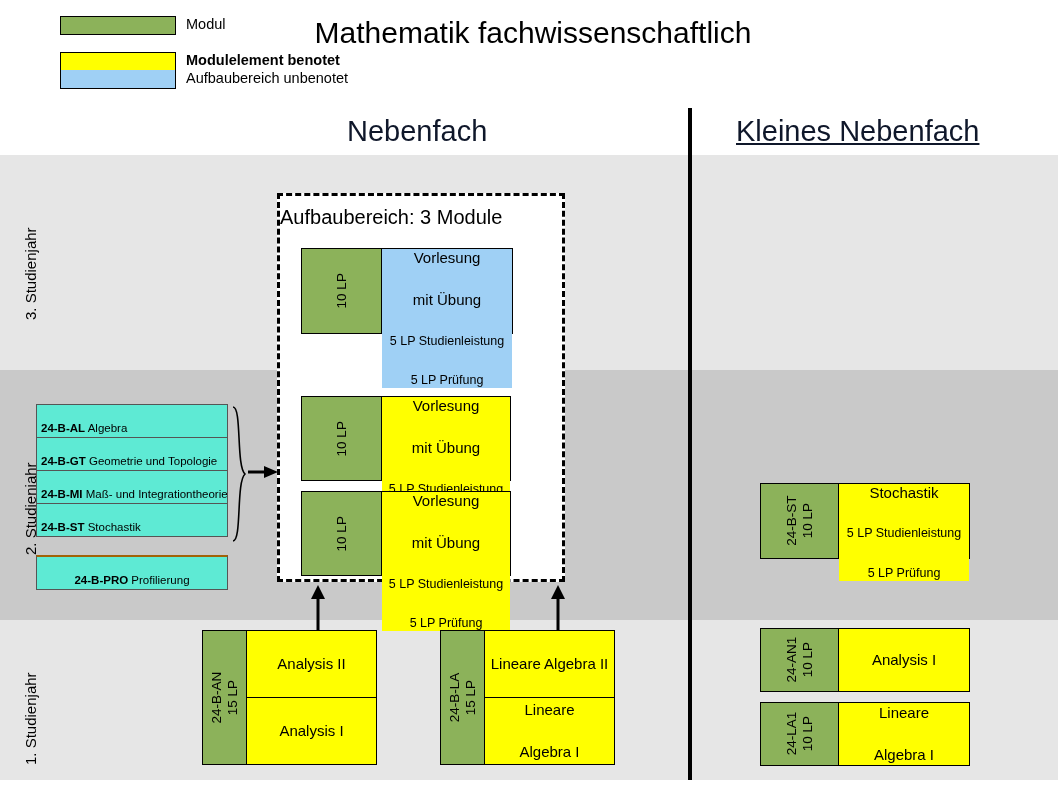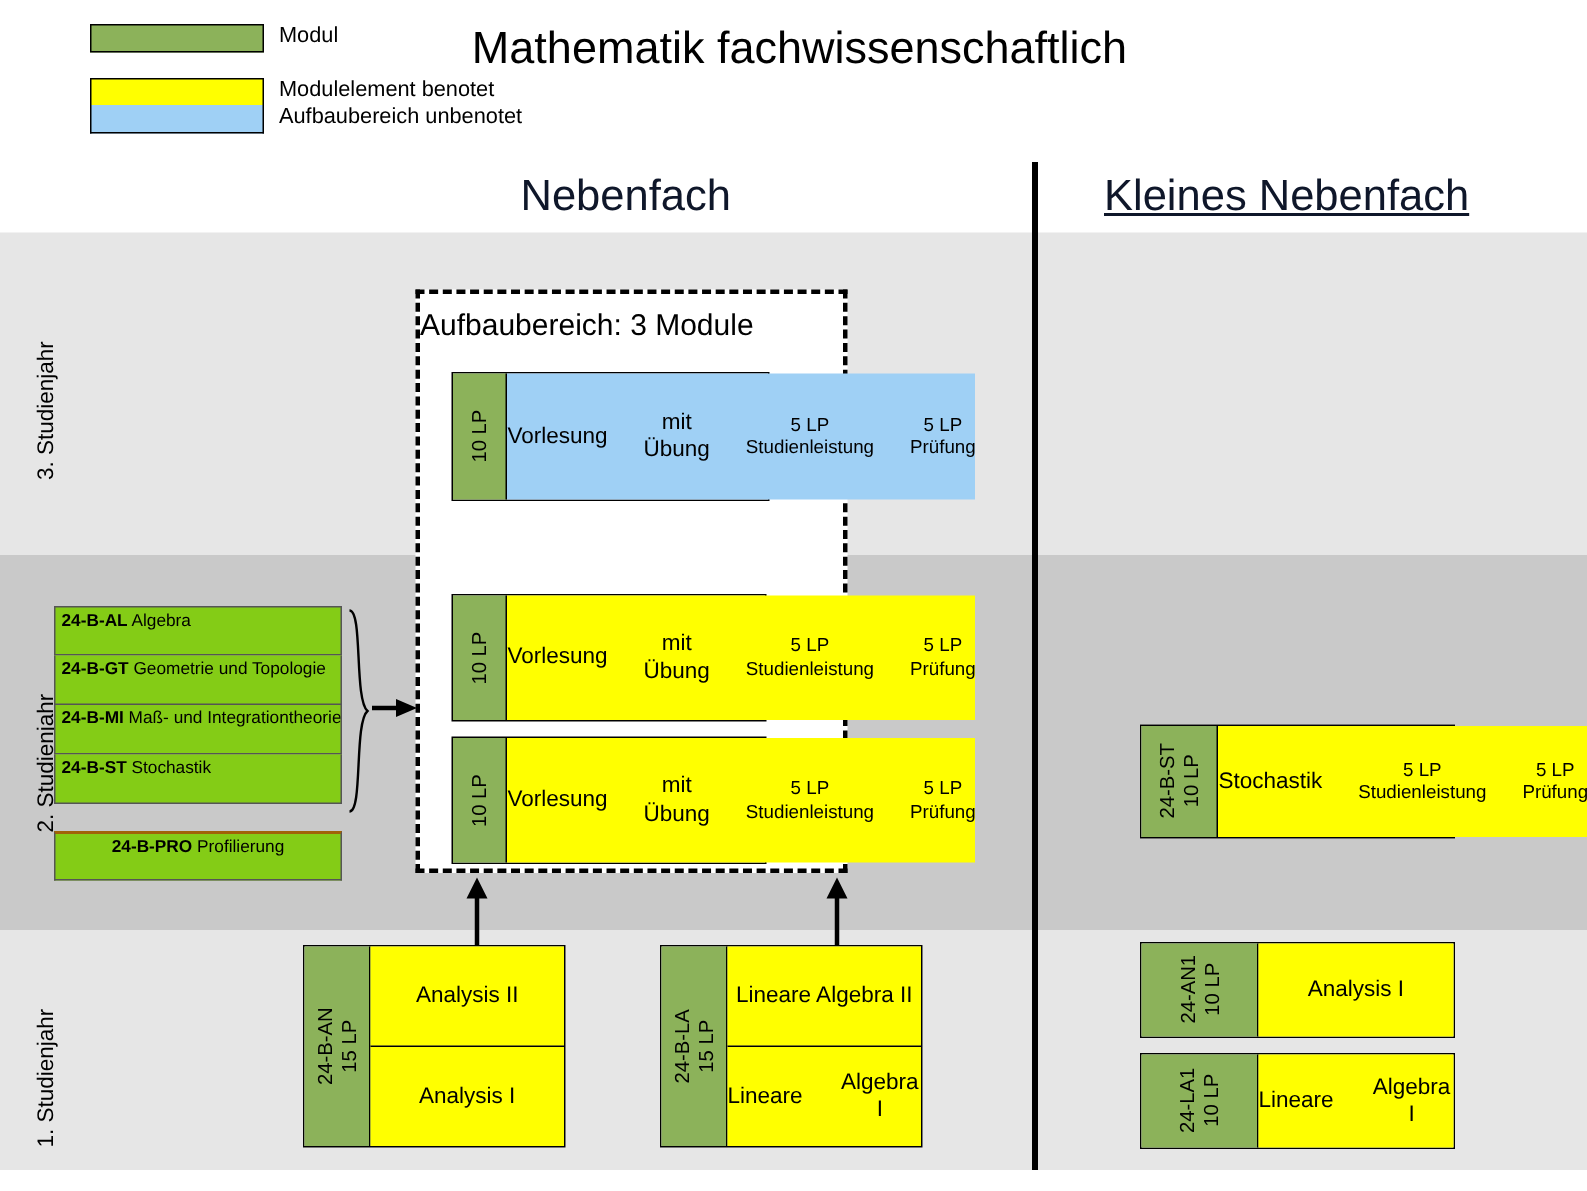--- a/index.html
+++ b/index.html
@@ -51,21 +51,21 @@
   .sw-modul { background: #8cb25a; }
   .sw-benotet { background: #ffff00; }
   .sw-unbenotet { background: #9fd0f5; }
   .legend-label {
     margin-left: 10px;
     font-size: 14.5px;
     color: #000;
     white-space: nowrap;
   }
   .legend-r1 { top: 8px; left: 0; }
-  .legend-r2 { top: 44px; left: 0; }
+  .legend-r2 { top: 44px; left: 0; font-weight: bold; }
   .legend-r3 { top: 62px; left: 0; }
   .legend-r3 .legend-swatch { border-top: none; }
 
   
   .main-title {
     position: absolute;
     left: 0;
     top: 16px;
     width: 836px;
     text-align: center;
@@ -154,21 +154,21 @@
     line-height: 1.15;
   }
   .mod-right {
     flex: 1;
     display: flex;
     flex-direction: column;
   }
   .elem {
     flex: 1;
     display: flex;
-    flex-direction: row;
+    flex-direction: column;
     align-items: center;
     justify-content: center;
     text-align: center;
     font-size: 14.5px;
     color: #000;
     line-height: 1.22;
     box-sizing: border-box;
     gap: 24px;
   }
   .elem.benotet { background: #ffff00; }
@@ -194,24 +194,24 @@
 
   
   .code-list {
     position: absolute;
     left: 36px;
     top: 404px;
     width: 192px;
   }
   .code-row {
     border: 1px solid #555;
-    background: #84cc16;
+    background: #5eead4;
     font-size: 11.5px;
     color: #000;
-    padding: 2px 4px;
+    padding: 16px 4px;
     box-sizing: border-box;
     height: 33px;
     line-height: 15px;
     white-space: nowrap;
     overflow: hidden;
   }
   .code-row + .code-row { border-top: none; }
   .code-row b { font-weight: bold; }
   .code-sep { height: 18px; }
   .code-row.solo { border-top: 2px solid #a16207; text-align: center; }

